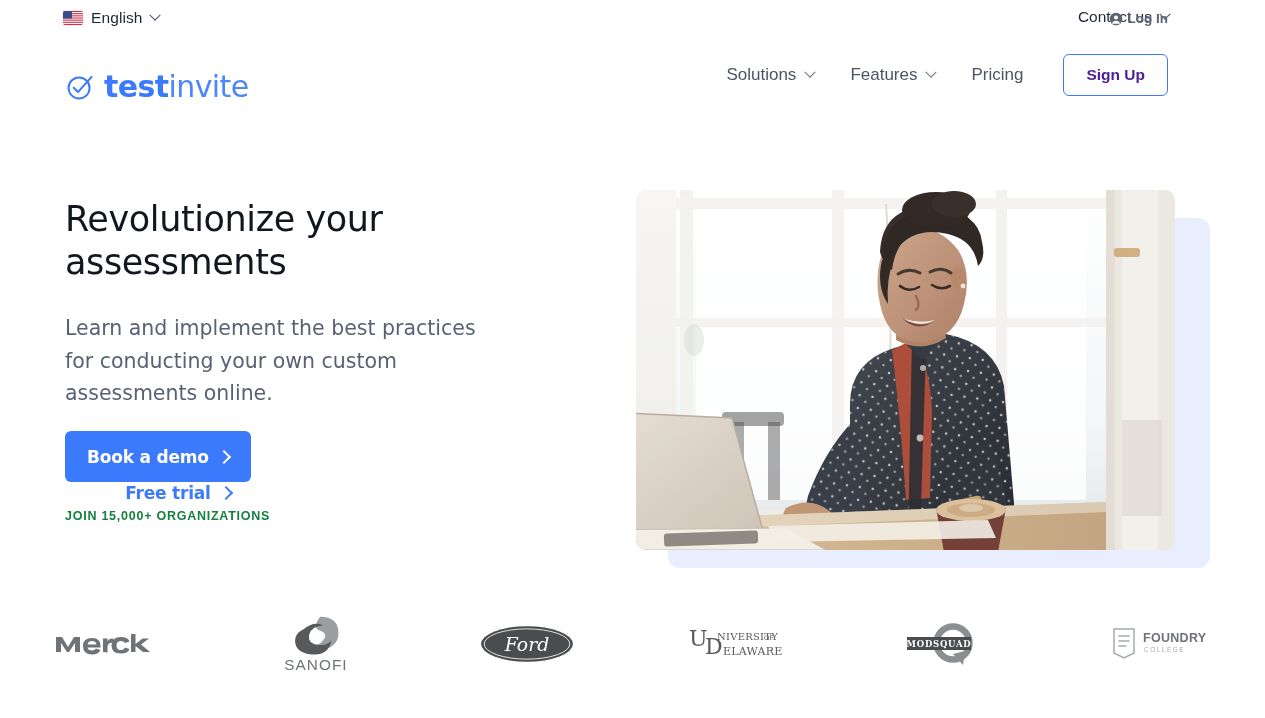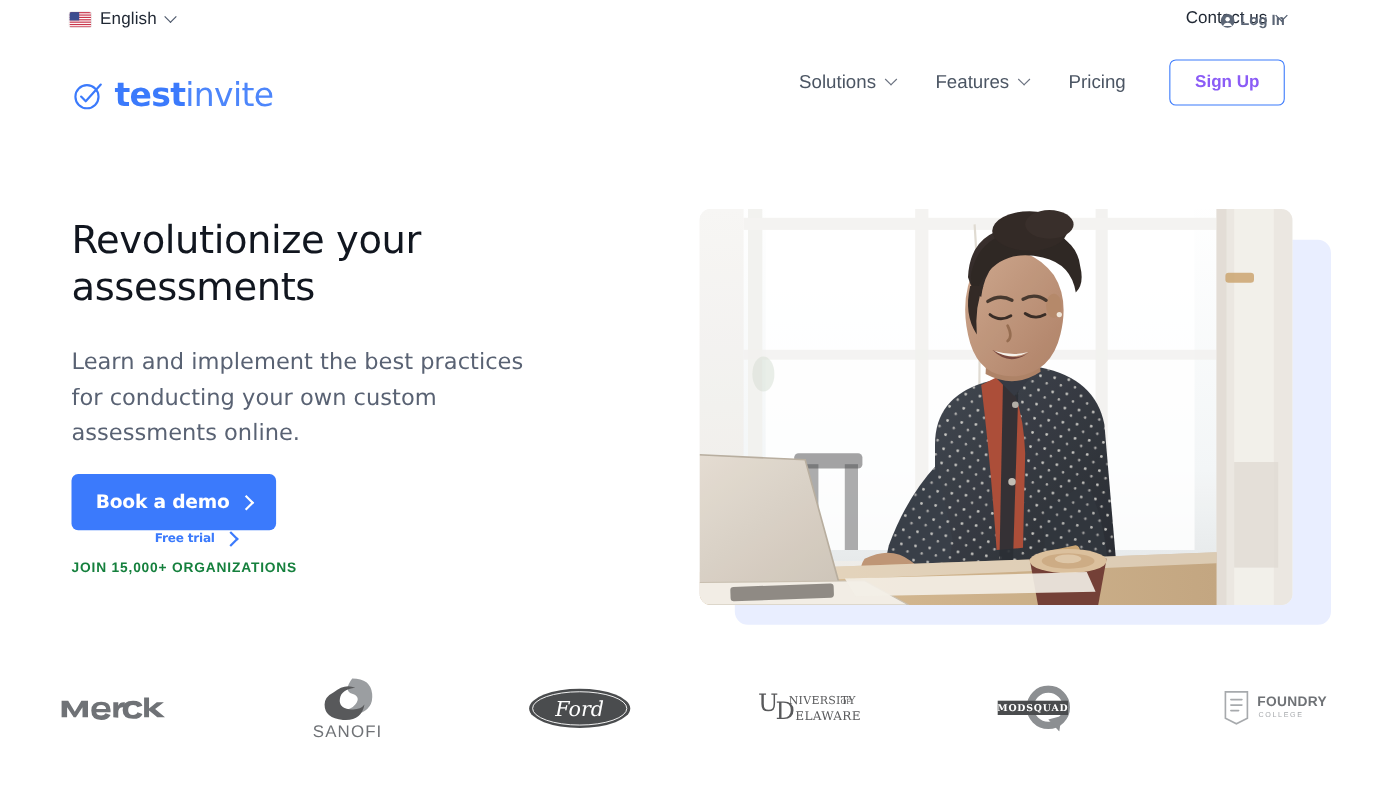--- a/index.html
+++ b/index.html
@@ -102,21 +102,21 @@
     font-size: 17px;
     color: #4b5563;
     padding: 8px 18px;
     cursor: pointer;
     white-space: nowrap;
   }
   .nav-item .chev { border-color: #6b7280; }
   .signup-btn {
     margin-left: 22px;
     border: 1.6px solid #3b7afc;
-    color: #8b5cf6;
+    color: #4c1d95;
     background: #ffffff;
     font-size: 15.5px;
     font-weight: bold;
     border-radius: 6px;
     padding: 11px 22px;
     cursor: pointer;
     white-space: nowrap;
     font-family: "Liberation Sans", sans-serif;
   }
 
@@ -156,21 +156,21 @@
     display: flex; align-items: center; gap: 10px;
     cursor: pointer;
     font-family: "DejaVu Sans", sans-serif;
     letter-spacing: -0.2px;
   }
   .btn-trial {
     margin-left: 40px;
     background: transparent;
     border: none;
     color: #3b7afc;
-    font-size: 11px;
+    font-size: 17px;
     font-weight: bold;
     display: flex; align-items: center; gap: 10px;
     cursor: pointer;
     font-family: "DejaVu Sans", sans-serif;
     letter-spacing: -0.2px;
   }
   .arrow-r {
     display: inline-block;
     width: 8px; height: 8px;
     border-top: 2px solid currentColor;

